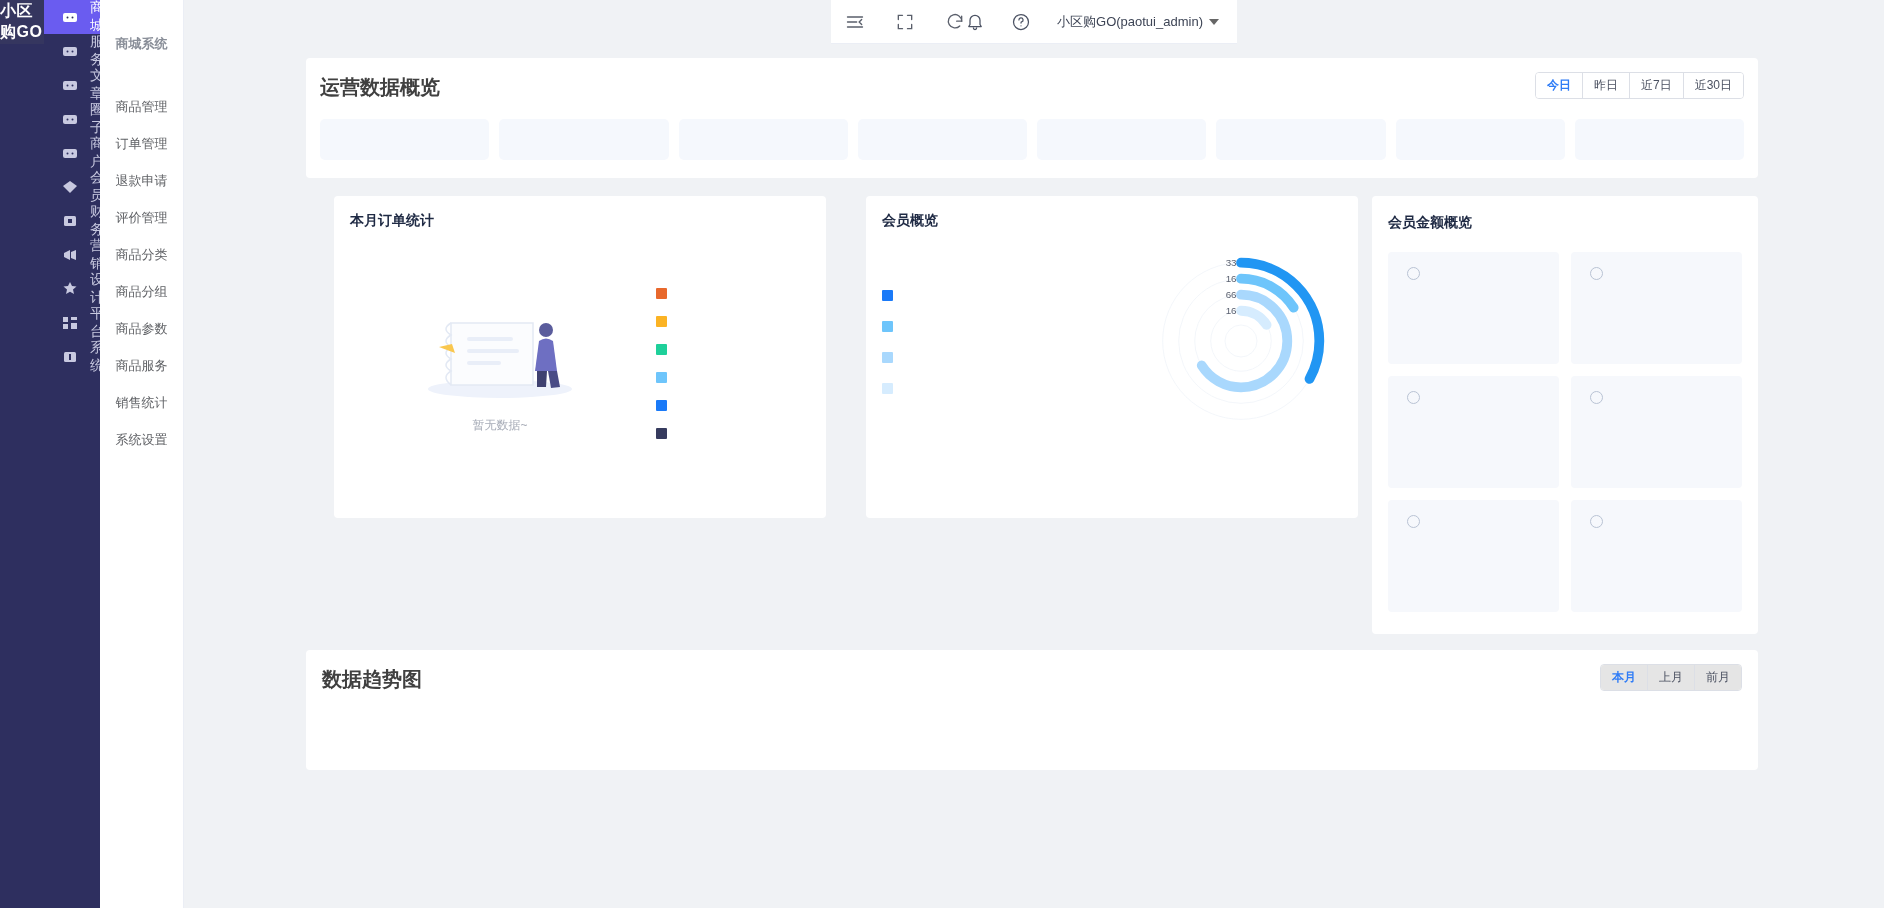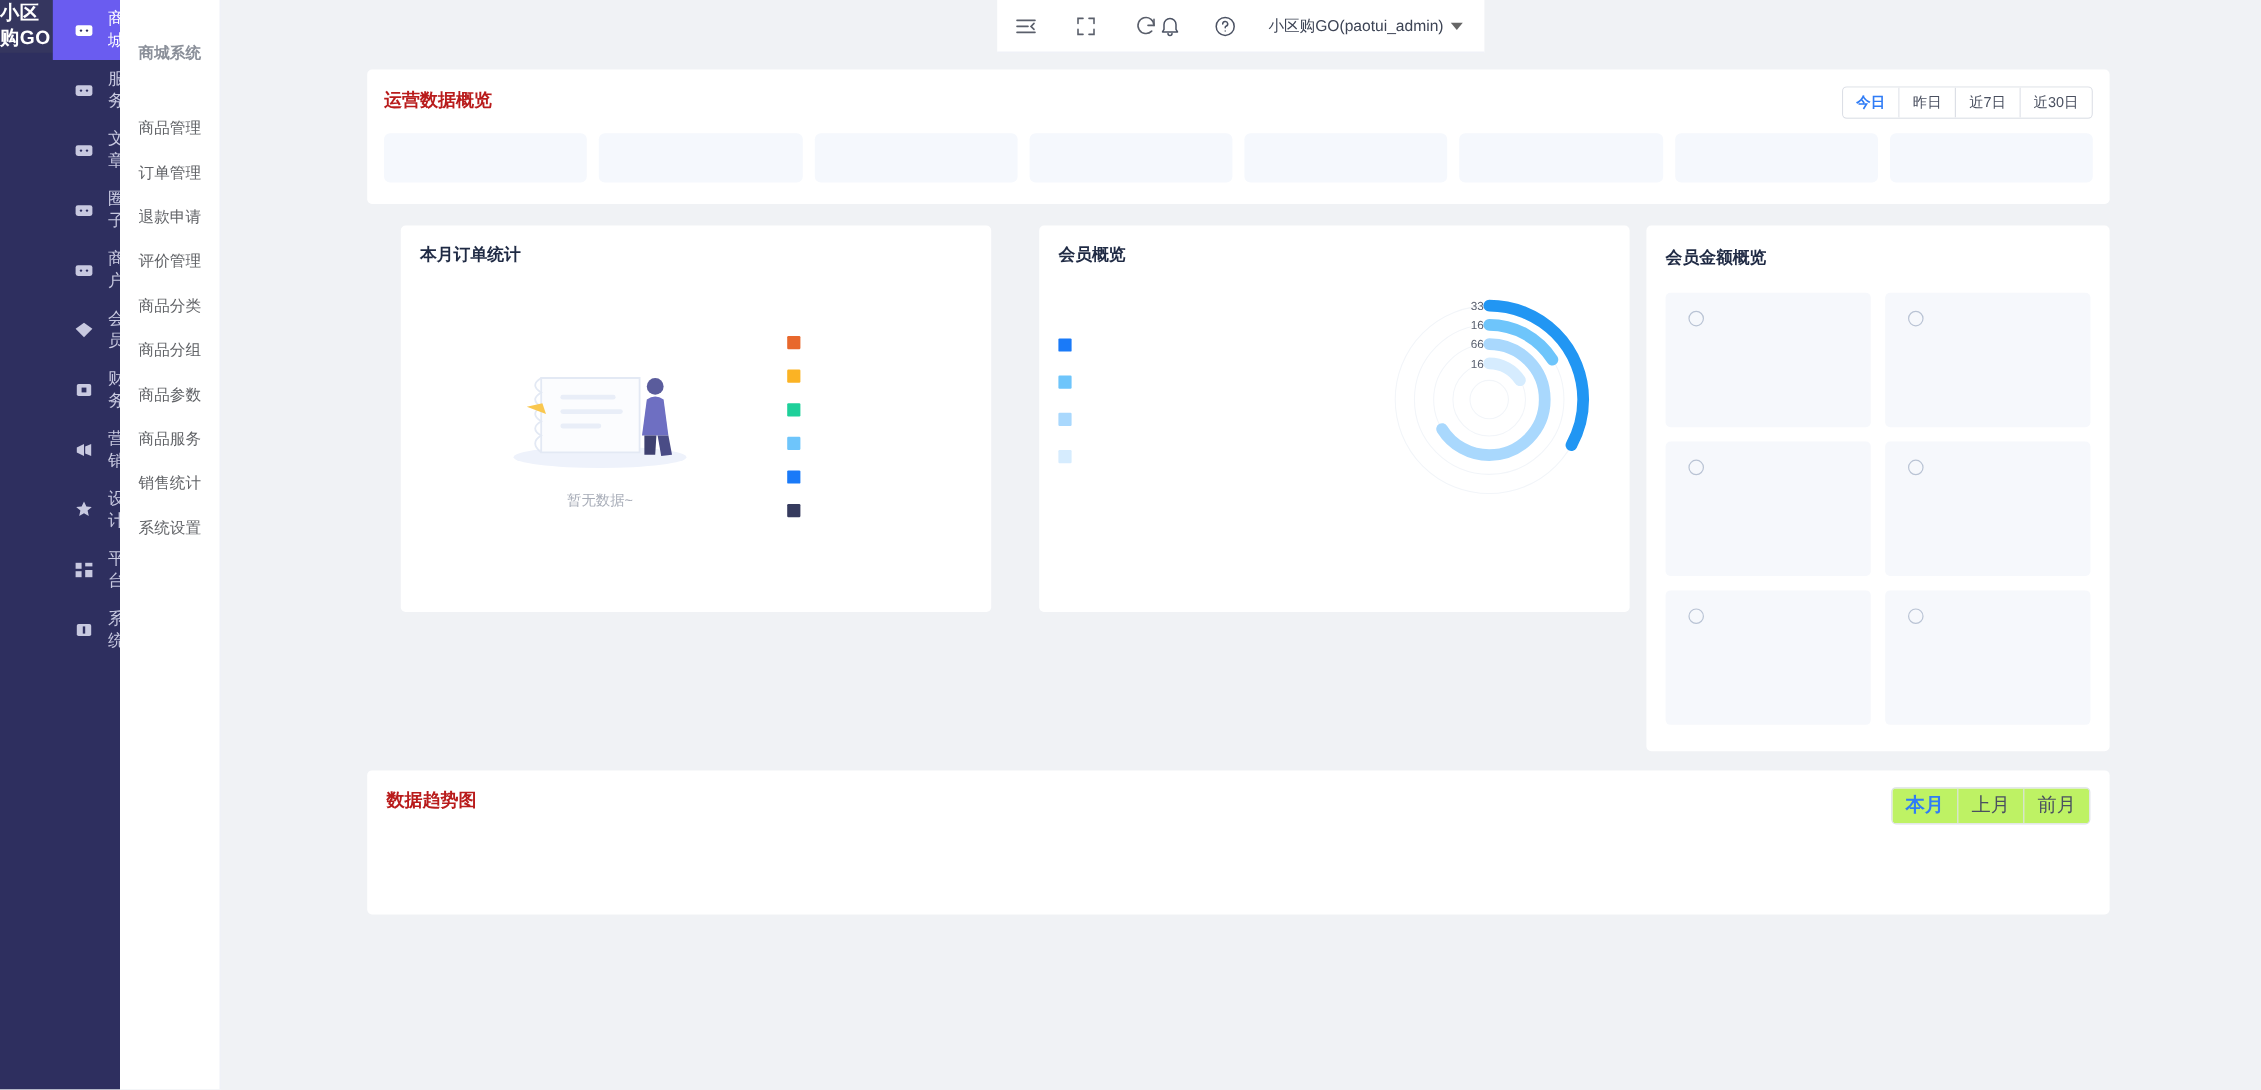--- a/index.html
+++ b/index.html
@@ -20,21 +20,21 @@
   }
   .rail-logo {
     height: 44px; flex: 0 0 44px;
     background: #35365f;
     color: #fff;
     font-size: 16px; font-weight: 600;
     display: flex; align-items: center; justify-content: center;
     letter-spacing: .5px;
   }
   .rail-item {
-    height: 50px; flex: 0 0 50px;
+    height: 34px; flex: 0 0 50px;
     display: flex; align-items: center;
     padding-left: 18px;
     color: #c8c9e0;
     font-size: 14px;
     cursor: pointer;
     gap: 12px;
   }
   .rail-item.active { background: #6a5cf0; color: #fff; }
   .rail-ic { width: 16px; height: 16px; display: inline-block; position: relative; flex: 0 0 16px; }
   .rail-ic svg { width: 16px; height: 16px; display: block; }
@@ -77,21 +77,21 @@
   
   .content {
     flex: 1 1 auto; overflow: hidden;
     padding: 14px 18px 0 14px;
     background: #f0f2f5;
   }
   .card { background: #fff; border-radius: 4px; }
 
   
   .overview { padding: 16px 14px 18px 14px; position: relative; }
-  .sec-title { font-size: 15px; font-weight: 700; color: #b91c1c; }
+  .sec-title { font-size: 20px; font-weight: 700; color: #404040; }
   .date-tabs {
     position: absolute; top: 14px; right: 14px;
     display: flex; border: 1px solid #dcdfe6; border-radius: 4px; overflow: hidden;
   }
   .date-tabs .dt {
     font-size: 12px; color: #4a5060;
     padding: 4px 11px; background: #fff; cursor: pointer;
     border-right: 1px solid #dcdfe6;
   }
   .date-tabs .dt:last-child { border-right: none; }
@@ -144,21 +144,21 @@
     border: 1px solid #b9c3d4; color: #9aa5b8;
     font-size: 9px; line-height: 11px; text-align: center;
     font-family: "Liberation Serif", serif; font-style: italic;
     display: inline-block;
   }
   .mc-val { font-size: 17px; font-weight: 700; color: #1f2a44; margin-top: 24px; }
 
   
   .trend { margin-top: 16px; padding: 16px 16px 16px 16px; position: relative; height: 120px; }
   .trend-tabs { position: absolute; top: 14px; right: 16px; display: flex; border: 1px solid #dcdfe6; border-radius: 4px; overflow: hidden; }
-  .trend-tabs .dt { font-size: 16px; color: #4a5060; padding: 4px 11px; background: #bef264; cursor: pointer; border-right: 1px solid #dcdfe6; }
+  .trend-tabs .dt { font-size: 12px; color: #4a5060; padding: 4px 11px; background: #e5e5e5; cursor: pointer; border-right: 1px solid #dcdfe6; }
   .trend-tabs .dt:last-child { border-right: none; }
   .trend-tabs .dt.active { color: #2f7cf6; font-weight: 600; }
 </style>
 </head>
 <body>
 
 <div class="app">
 
   <div class="rail">
     <div class="rail-logo">小区购GO</div>

